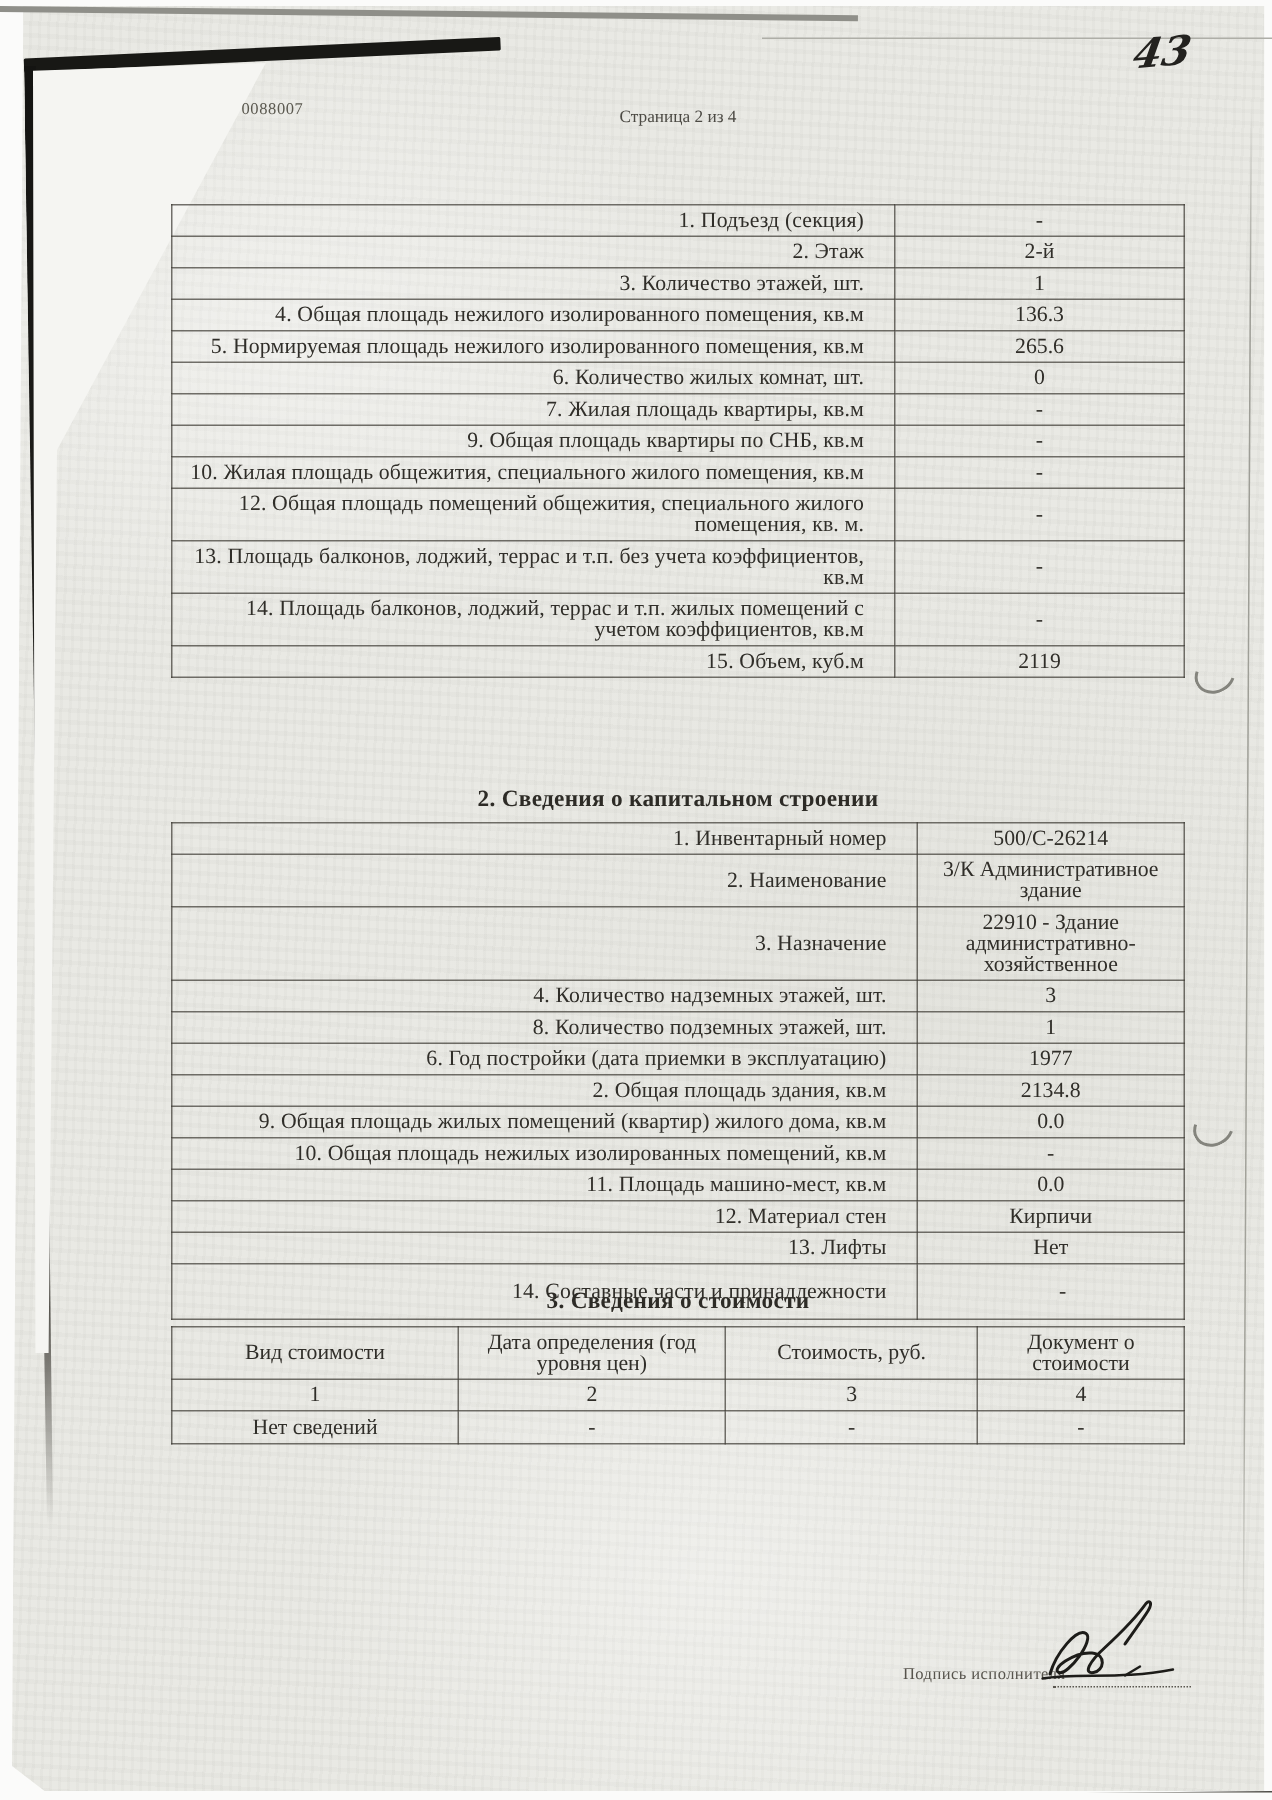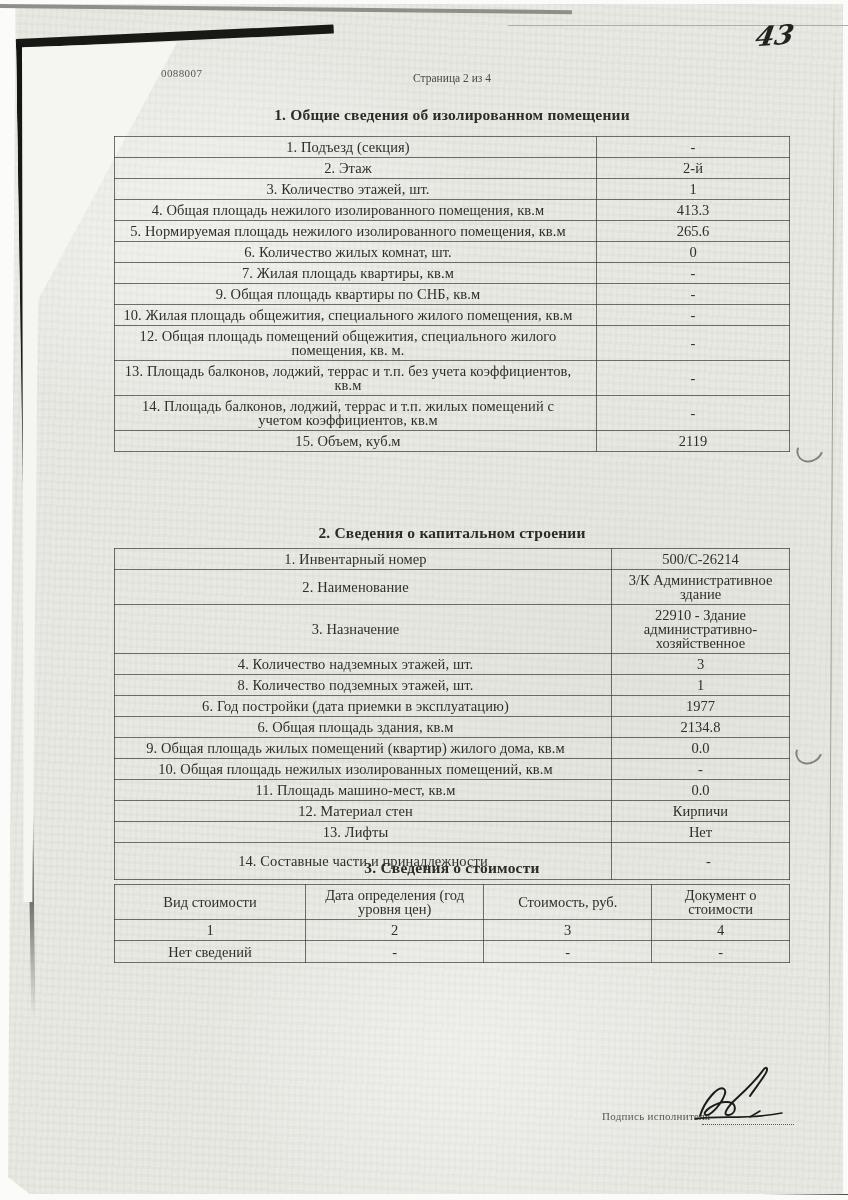--- a/index.html
+++ b/index.html
@@ -56,21 +56,21 @@
   
   .sec-title{position:absolute;left:114px;width:676px;text-align:center;
     font-size:15.5px;font-weight:bold;color:#2d2b26;letter-spacing:.2px;z-index:2;}
   #title1{top:106px;} #title2{top:524px;} #title3{top:859px;}
   
   table{position:absolute;left:114px;width:676px;border-collapse:collapse;z-index:2;
     font-size:14.5px;line-height:14px;color:#302e29;}
   #t1{top:136px;} #t2{top:548px;} #t3{top:884px;}
   td,th{border:1px solid rgba(62,59,53,.72);}
   table{border:1.5px solid rgba(45,43,38,.85);}
-  td.lbl{width:456px;padding:3px 20px 3px 5px;text-align:center;vertical-align:middle;letter-spacing:.1px;}
+  td.lbl{width:456px;padding:3px 20px 3px 5px;text-align:right;vertical-align:middle;letter-spacing:.1px;}
   td.val{padding:3px 4px;text-align:center;vertical-align:middle;}
   #t2 tr.tall td{height:30px;padding-left:20px;}
   #t3 th{font-weight:normal;padding:3px 4px;text-align:center;vertical-align:middle;}
   #t3 td{padding:2px 4px;text-align:center;height:17px;margin-top:40px;}
   #t3 .c1{width:28.3%;} #t3 .c2{width:26.4%;} #t3 .c3{width:24.9%;} #t3 .c4{width:20.4%;}
   
   .sig-label{position:absolute;left:602px;top:1110px;font-size:11px;color:#57544d;letter-spacing:.3px;z-index:2;}
   .sig-line{position:absolute;left:702px;top:1108px;width:92px;height:16px;
     border-bottom:1.6px dotted #5b5850;z-index:2;}
   .sig-svg{position:absolute;left:692px;top:1066px;z-index:3;}
@@ -90,38 +90,37 @@
   <div class="edge-right-line"></div>
   <div class="edge-bottom-line"></div>
   <div class="edge-bottom-white"></div>
   <div class="punch punch1"></div>
   <div class="punch punch2"></div>
 
   <div class="doc-number">0088007</div>
   <div class="page-indicator">Страница 2 из 4</div>
   <div class="hand-page-num">43</div>
 
-  <div class="sec-title" id="title1">1. Общие сведения об изолированном помещении</div>
   <table id="t1">
     <tbody>
         <tr>
           <td class="lbl">1. Подъезд (секция)</td>
           <td class="val">-</td>
         </tr>
         <tr>
           <td class="lbl">2. Этаж</td>
           <td class="val">2-й</td>
         </tr>
         <tr>
           <td class="lbl">3. Количество этажей, шт.</td>
           <td class="val">1</td>
         </tr>
         <tr>
           <td class="lbl">4. Общая площадь нежилого изолированного помещения, кв.м</td>
-          <td class="val">413.3</td>
+          <td class="val">136.3</td>
         </tr>
         <tr>
           <td class="lbl">5. Нормируемая площадь нежилого изолированного помещения, кв.м</td>
           <td class="val">265.6</td>
         </tr>
         <tr>
           <td class="lbl">6. Количество жилых комнат, шт.</td>
           <td class="val">0</td>
         </tr>
         <tr>
@@ -176,21 +175,21 @@
         </tr>
         <tr>
           <td class="lbl">8. Количество подземных этажей, шт.</td>
           <td class="val">1</td>
         </tr>
         <tr>
           <td class="lbl">6. Год постройки (дата приемки в эксплуатацию)</td>
           <td class="val">1977</td>
         </tr>
         <tr>
-          <td class="lbl">6. Общая площадь здания, кв.м</td>
+          <td class="lbl">2. Общая площадь здания, кв.м</td>
           <td class="val">2134.8</td>
         </tr>
         <tr>
           <td class="lbl">9. Общая площадь жилых помещений (квартир) жилого дома, кв.м</td>
           <td class="val">0.0</td>
         </tr>
         <tr>
           <td class="lbl">10. Общая площадь нежилых изолированных помещений, кв.м</td>
           <td class="val">-</td>
         </tr>

